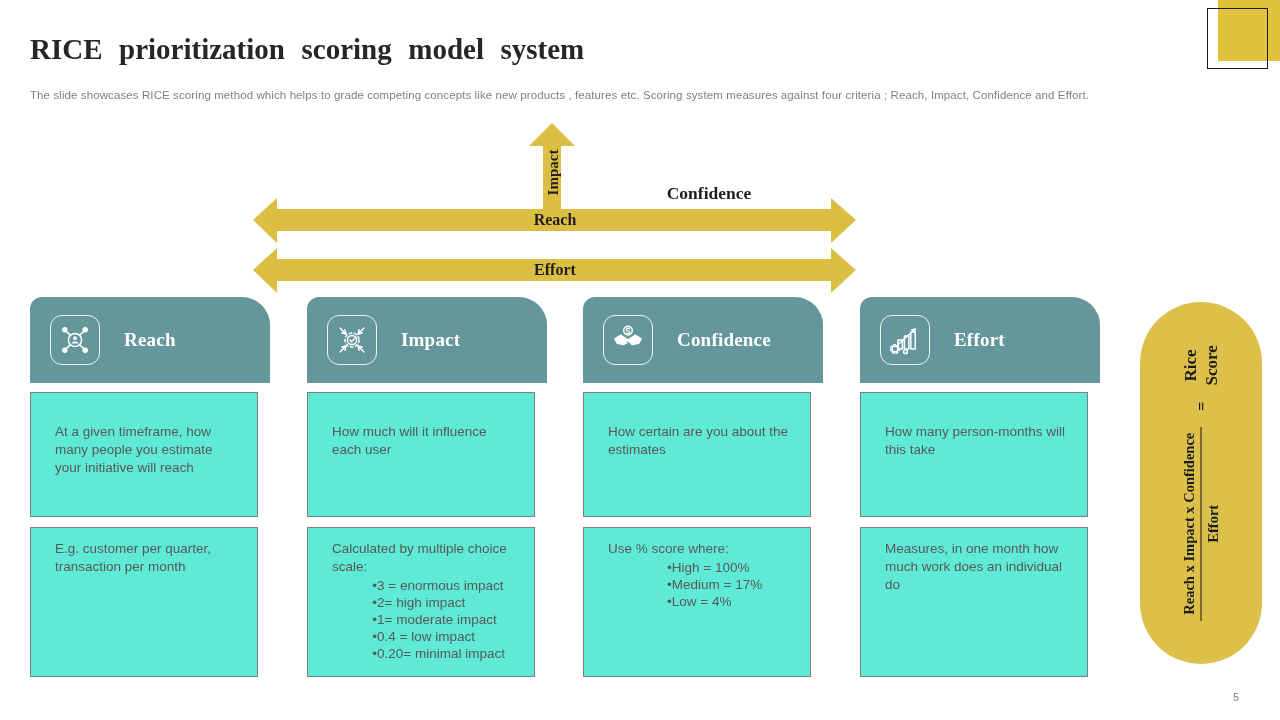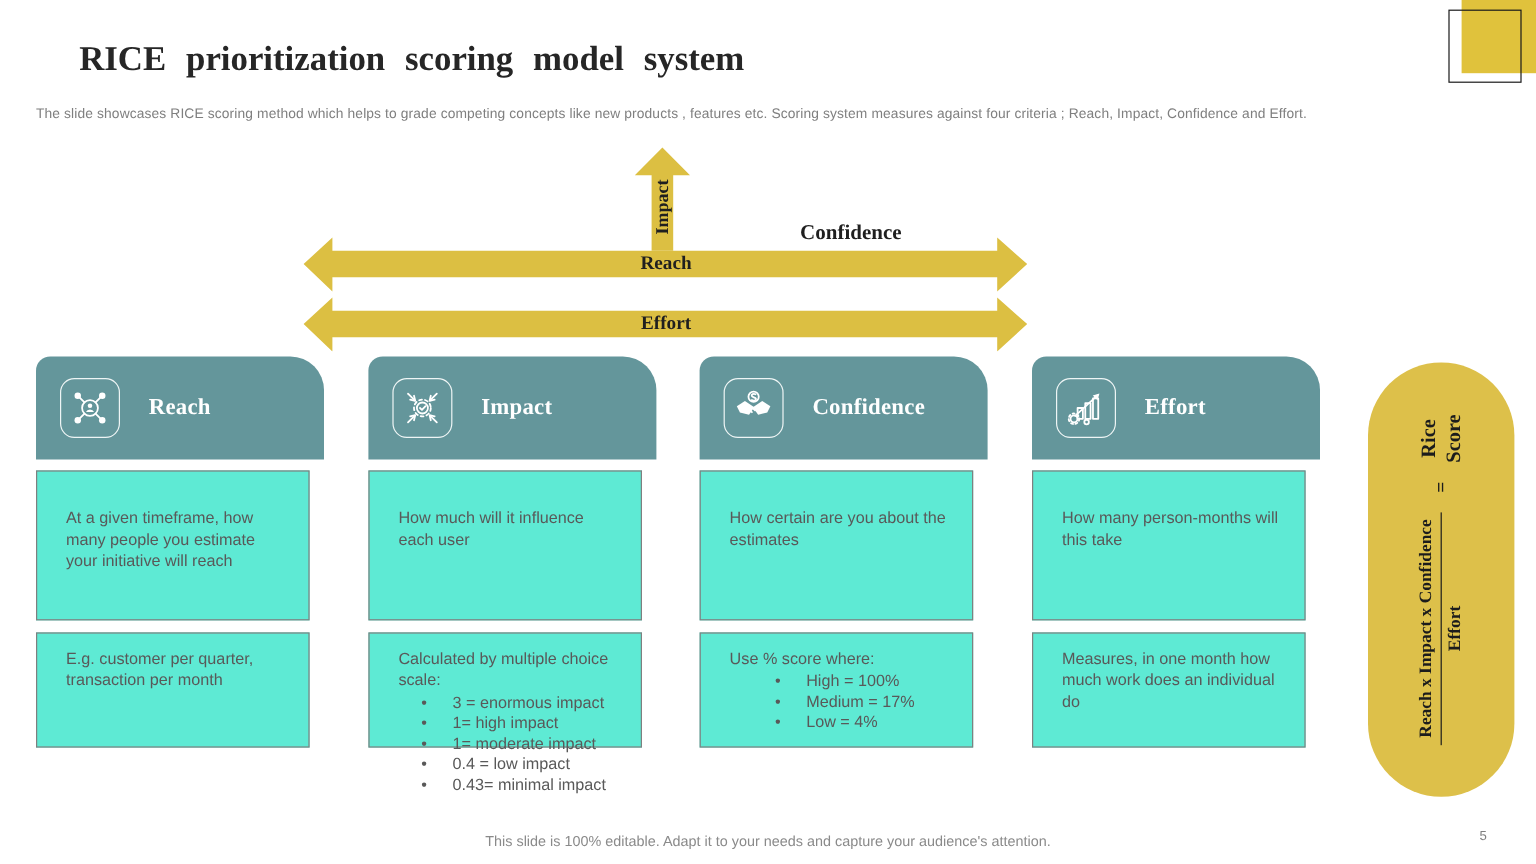--- a/index.html
+++ b/index.html
@@ -11,21 +11,21 @@
   }
 
   
   .deco-yellow { position:absolute; left:1218px; top:0; width:62px; height:61px; background:#E0C23C; }
   .deco-outline { position:absolute; left:1207px; top:8px; width:61px; height:61px; border:1.6px solid #1a1a1a; background:transparent; }
 
   
   .title {
     position:absolute; left:30px; top:33px; width:900px;
     font-family:"Liberation Serif","DejaVu Serif",serif;
-    font-weight:bold; font-size:29px; color:#262626; word-spacing:0.32em;margin-left:36px;
+    font-weight:bold; font-size:29px; color:#262626; word-spacing:0.32em;
   }
   .subtitle {
     position:absolute; left:30px; top:89px; width:1150px;
     font-size:11.5px; color:#7f7f7f; letter-spacing:0.1px;
   }
 
   
   .arrows-svg { position:absolute; left:250px; top:118px; width:615px; height:175px; }
   .axis-label { position:absolute; font-family:"Liberation Serif","DejaVu Serif",serif; font-weight:bold; color:#1f1f1f; text-align:center; }
   .impact-label { left:508px; top:164px; width:90px; font-size:15px; transform:rotate(-90deg); }
@@ -48,24 +48,24 @@
   }
   .card-title {
     color:#ffffff; font-family:"Liberation Serif","DejaVu Serif",serif;
     font-weight:bold; font-size:19px; margin-left:24px; letter-spacing:0.2px;
   }
   .desc-box {
     position:absolute; left:0; width:228px; background:#5eead4;
     border:1.4px solid #7f7f7f;
   }
   .box1 { top:95px;  height:125px; padding:30px 16px 0 24px; }
-  .box2 { top:230px; height:96px; padding:12px 10px 0 24px; }
+  .box2 { top:230px; height:150px; padding:12px 10px 0 24px; }
   .desc-text { font-size:13.5px; color:#595959; line-height:1.32; }
   ul.scale { list-style:none; margin:1px auto 0; width:max-content; max-width:100%; }
-  ul.scale li { display:flex; font-size:13.5px; color:#595959; line-height:1.27; }
+  ul.scale li { display:flex; font-size:13.5px; color:#595959; line-height:1.27;text-align:right; }
   .blt { width:26px; flex:none; }
   .blt::before { content:"•"; }
 
   
   .pill {
     position:absolute; left:1140px; top:302px; width:122px; height:362px;
     background:#DDC04A; border-radius:61px;
   }
   .pill-rotor {
     position:absolute; left:50%; top:50%; width:330px;
@@ -161,33 +161,33 @@
     </div>
     <div class="desc-box box2">
       <p class="desc-text">Calculated by multiple choice scale:</p>
       <ul class="scale">
         <li>
             <span class="blt"></span>
             <span>3 = enormous impact</span>
           </li>
         <li>
             <span class="blt"></span>
-            <span>1= high impact</span>
+            <span>2= high impact</span>
           </li>
         <li>
             <span class="blt"></span>
             <span>1= moderate impact</span>
           </li>
         <li>
             <span class="blt"></span>
             <span>0.4 = low impact</span>
           </li>
         <li>
             <span class="blt"></span>
-            <span>0.43= minimal impact</span>
+            <span>0.20= minimal impact</span>
           </li>
       </ul>
     </div>
   </div>
 
   <div class="card" id="card-2">
     <div class="card-header">
       <div class="icon-box">
         <svg width="34" height="34" viewBox="0 0 34 34">
           <circle class="ln" cx="17" cy="7.6" r="4.3"></circle>
@@ -252,16 +252,15 @@
         <div class="denom">Effort</div>
       </div>
       <div class="equals">=</div>
       <div class="result">
         <div>Rice</div>
         <div>Score</div>
       </div>
     </div>
   </div>
 
-  <div class="footer">This slide is 100% editable. Adapt it to your needs and capture your audience's attention.</div>
   <div class="page-num">5</div>
 
 </div>
 
 </body></html>

